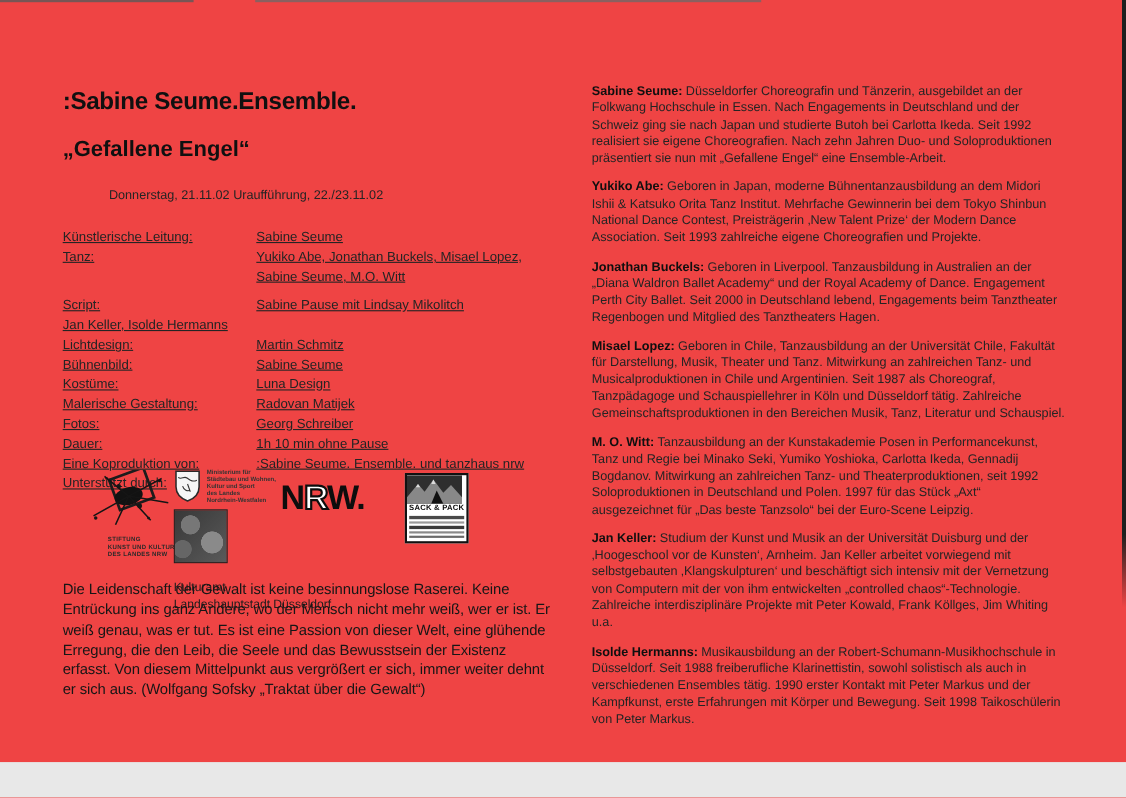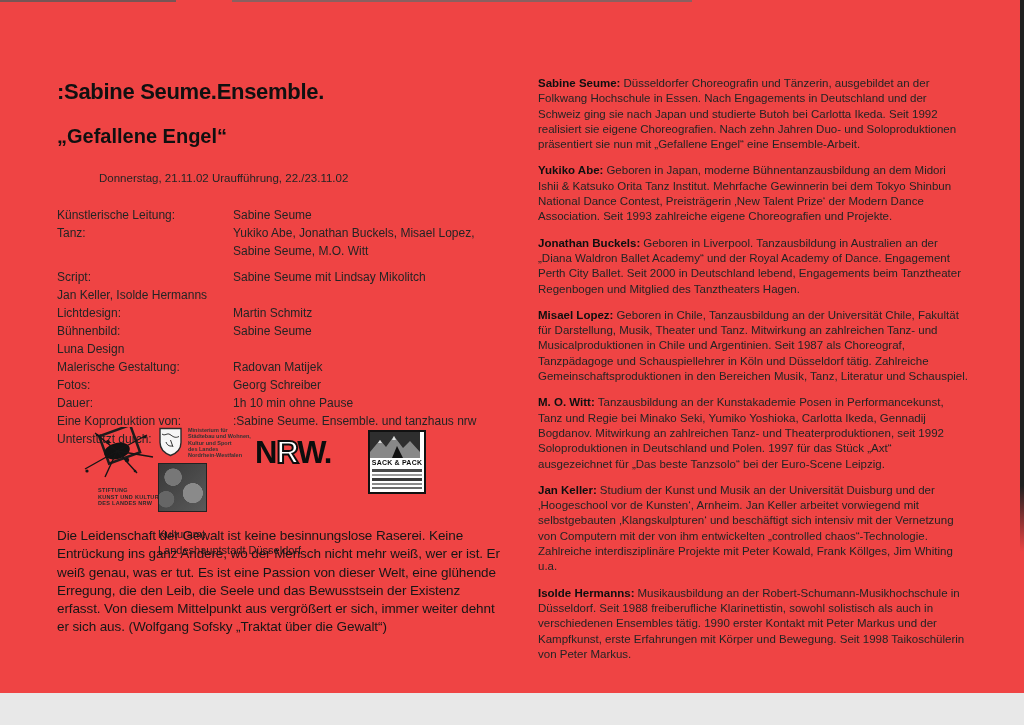--- a/index.html
+++ b/index.html
@@ -11,21 +11,21 @@
   .artifact-top-1{position:absolute;left:0;top:0;width:176px;height:2px;background:#5a5a5a;opacity:.8;}
   .artifact-top-2{position:absolute;left:232px;top:0;width:460px;height:2px;background:#6a6a6a;opacity:.75;}
   .artifact-right{position:absolute;right:0;top:0;width:4px;height:552px;
     background:linear-gradient(#1f1f1f 0 88%,rgba(31,31,31,0) 100%);}
   .artifact-bottom{position:absolute;left:372px;top:717px;width:290px;height:2px;background:#c9c9c9;}
 
   
   .title{position:absolute;left:57px;top:79px;font-size:22px;font-weight:bold;color:#101010;letter-spacing:-.3px;}
   .subtitle{position:absolute;left:57px;top:125px;font-size:20px;font-weight:bold;color:#101010;}
   .dates{position:absolute;left:57px;top:171px;font-size:11.5px;line-height:15px;color:#242424;margin-left:42px;}
-  .credits{position:absolute;left:57px;top:206px;width:436px;font-size:12px;color:#242424;}
+  .credits{position:absolute;left:57px;top:206px;width:436px;font-size:12px;color:#242424;text-decoration:underline;}
   .credit-row{display:grid;grid-template-columns:176px 1fr;line-height:18px;}
   .credit-row.gap-before{margin-top:8px;}
   .credit-value{white-space:pre-line;}
 
   
   .logos{position:absolute;left:70px;top:427px;width:424px;height:92px;}
   .logo-stiftung{position:absolute;left:0;top:0;width:96px;text-align:center;}
   .stiftung-caption{font-size:5.5px;font-weight:bold;color:#2a2a2a;line-height:6.5px;letter-spacing:.3px;text-align:left;margin-left:28px;}
   .logo-ministerium{position:absolute;left:88px;top:0;display:flex;gap:5px;}
   .ministerium-lines{font-size:5.5px;line-height:6.3px;color:#333;font-weight:bold;}
@@ -74,34 +74,35 @@
       <span class="credit-label">Künstlerische Leitung:</span>
       <span class="credit-value">Sabine Seume</span>
     </div>
     <div class="credit-row">
       <span class="credit-label">Tanz:</span>
       <span class="credit-value">Yukiko Abe, Jonathan Buckels, Misael Lopez,
 Sabine Seume, M.O. Witt</span>
     </div>
     <div class="credit-row gap-before">
       <span class="credit-label">Script:</span>
-      <span class="credit-value">Sabine Seume mit Lindsay Mikolitch</span>
+      <span class="credit-value">Sabine Pause mit Lindsay Mikolitch</span>
     </div>
     <div class="credit-row">
       <span class="credit-value">Jan Keller, Isolde Hermanns</span>
     </div>
     <div class="credit-row">
       <span class="credit-label">Lichtdesign:</span>
       <span class="credit-value">Martin Schmitz</span>
     </div>
     <div class="credit-row">
       <span class="credit-label">Bühnenbild:</span>
       <span class="credit-value">Sabine Seume</span>
     </div>
     <div class="credit-row">
+      <span class="credit-label">Kostüme:</span>
       <span class="credit-value">Luna Design</span>
     </div>
     <div class="credit-row">
       <span class="credit-label">Malerische Gestaltung:</span>
       <span class="credit-value">Radovan Matijek</span>
     </div>
     <div class="credit-row">
       <span class="credit-label">Fotos:</span>
       <span class="credit-value">Georg Schreiber</span>
     </div>

